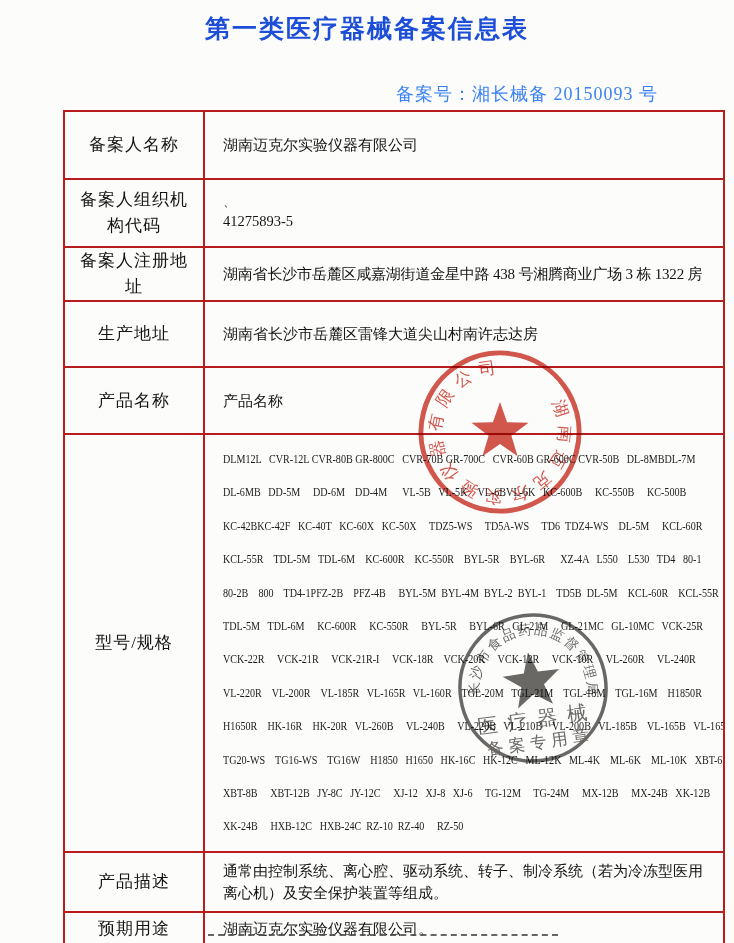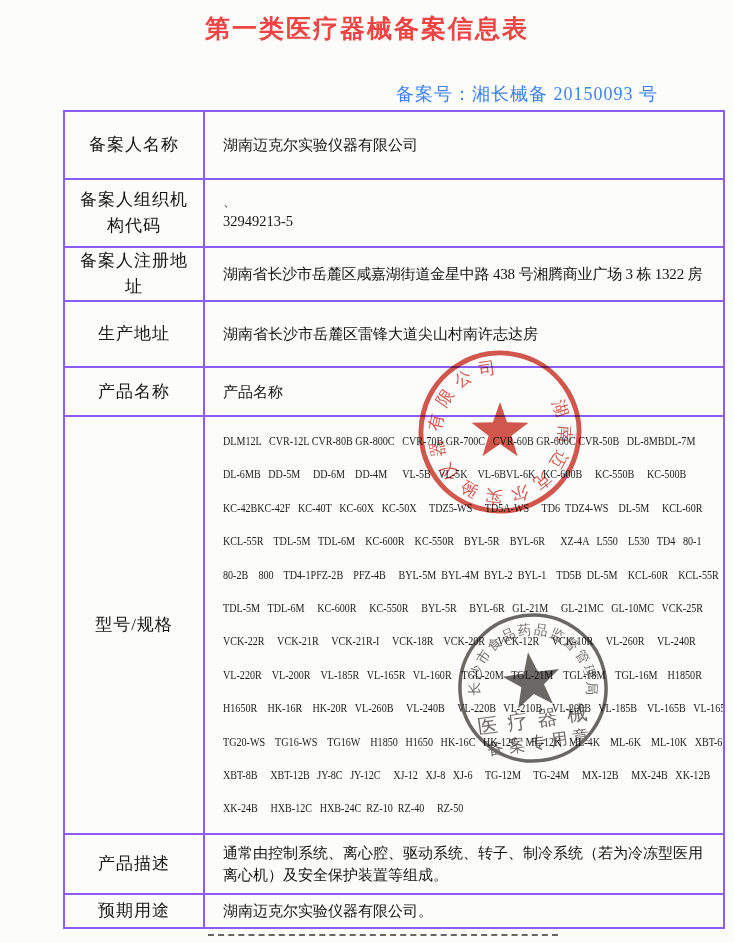--- a/index.html
+++ b/index.html
@@ -9,51 +9,51 @@
     font-family:"Liberation Serif","DejaVu Serif",serif;
     position:relative;overflow:hidden;
   }
   .page{
     position:absolute;left:0;top:0;width:734px;height:943px;
     background:#fcfcfb;
   }
   .doc-title{
     position:absolute;left:0;top:12px;width:100%;
     text-align:center;
-    font-size:25px;font-weight:bold;color:#ef4444;
+    font-size:25px;font-weight:bold;color:#1d4ed8;
     letter-spacing:2px;
   }
   .record-no{
     position:absolute;top:82px;right:76px;
     font-size:18px;color:#3b82f6;letter-spacing:1px;
   }
   .form-table{
     position:absolute;left:63px;top:110px;width:660px;
     border-collapse:collapse;table-layout:fixed;
   }
   .form-table td{
-    border:2px solid #8b5cf6;
+    border:2px solid #b91c1c;
     vertical-align:middle;
     color:#141414;
     padding:0;
   }
   td.lbl{
     text-align:center;
     font-size:17px;
     padding:0 10px;
     letter-spacing:1px;
     line-height:26px;
   }
   td.val{
     font-size:15px;
     padding-left:18px;padding-right:8px;
     line-height:22px;
   }
   tr.r0{height:68px;} tr.r1{height:68px;margin-top:20px;} tr.r2{height:53px;margin-left:40px;}
-  tr.r3{height:66px;} tr.r4{height:49px;padding-left:8px;} tr.r5{height:418px;}
+  tr.r3{height:66px;} tr.r4{height:67px;padding-left:8px;} tr.r5{height:418px;}
   tr.r6{height:60px;border-radius:28px;} tr.r7{height:34px;}
   .addr{white-space:nowrap;font-size:14px;letter-spacing:-0.2px;overflow:hidden;}
   .code-note{display:block;font-size:13px;line-height:16px;color:#222;}
   .code-val{display:block;font-size:14.5px;}
   td.models{vertical-align:top;padding-top:8px;overflow:hidden;}
   .model-line{
     font-size:11.5px;
     line-height:33.4px;
     white-space:pre;
     color:#1b1b1b;
@@ -90,21 +90,21 @@
       </colgroup>
     <tbody>
         <tr class="r0">
       <td class="lbl">备案人名称</td>
       <td class="val">湖南迈克尔实验仪器有限公司</td>
     </tr>
     <tr class="r1">
       <td class="lbl">备案人组织机构代码</td>
       <td class="val">
         <span class="code-note">、</span>
-        <span class="code-val">32949213-5</span>
+        <span class="code-val">41275893-5</span>
       </td>
     </tr>
     <tr class="r2">
       <td class="lbl">备案人注册地址</td>
       <td class="val addr">湖南省长沙市岳麓区咸嘉湖街道金星中路 438 号湘腾商业广场 3 栋 1322 房</td>
     </tr>
     <tr class="r3">
       <td class="lbl">生产地址</td>
       <td class="val">湖南省长沙市岳麓区雷锋大道尖山村南许志达房</td>
     </tr>

